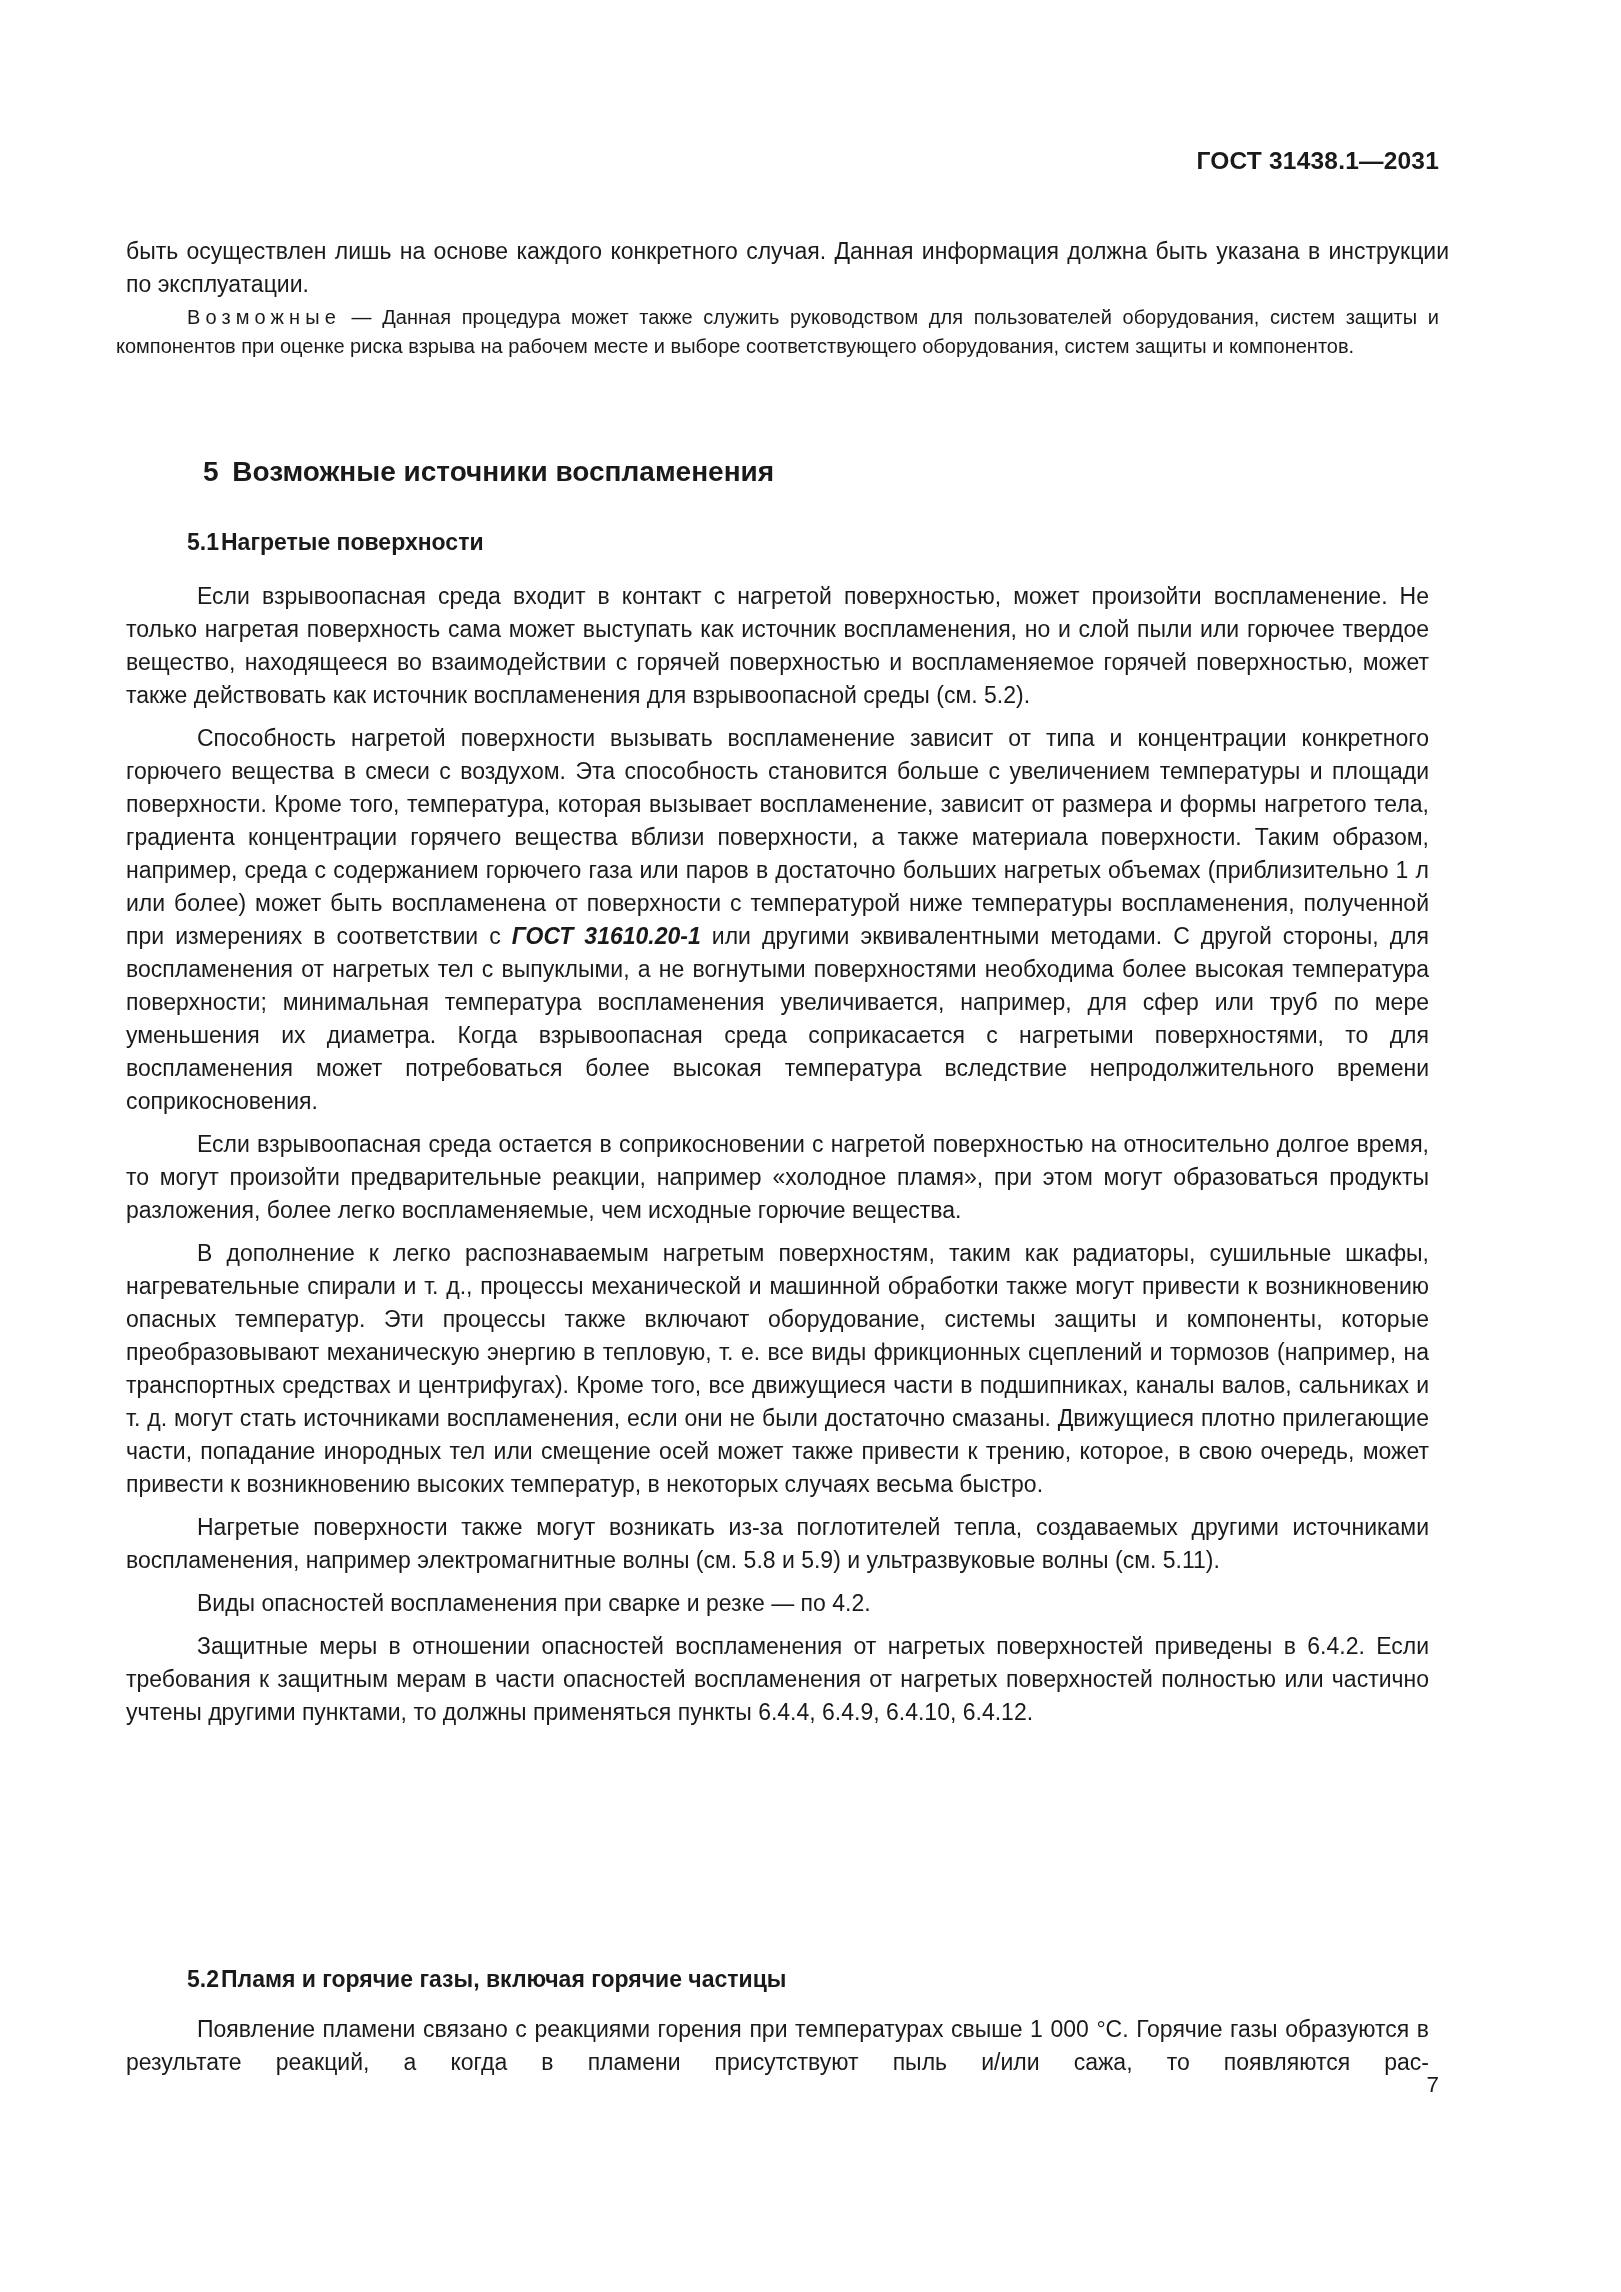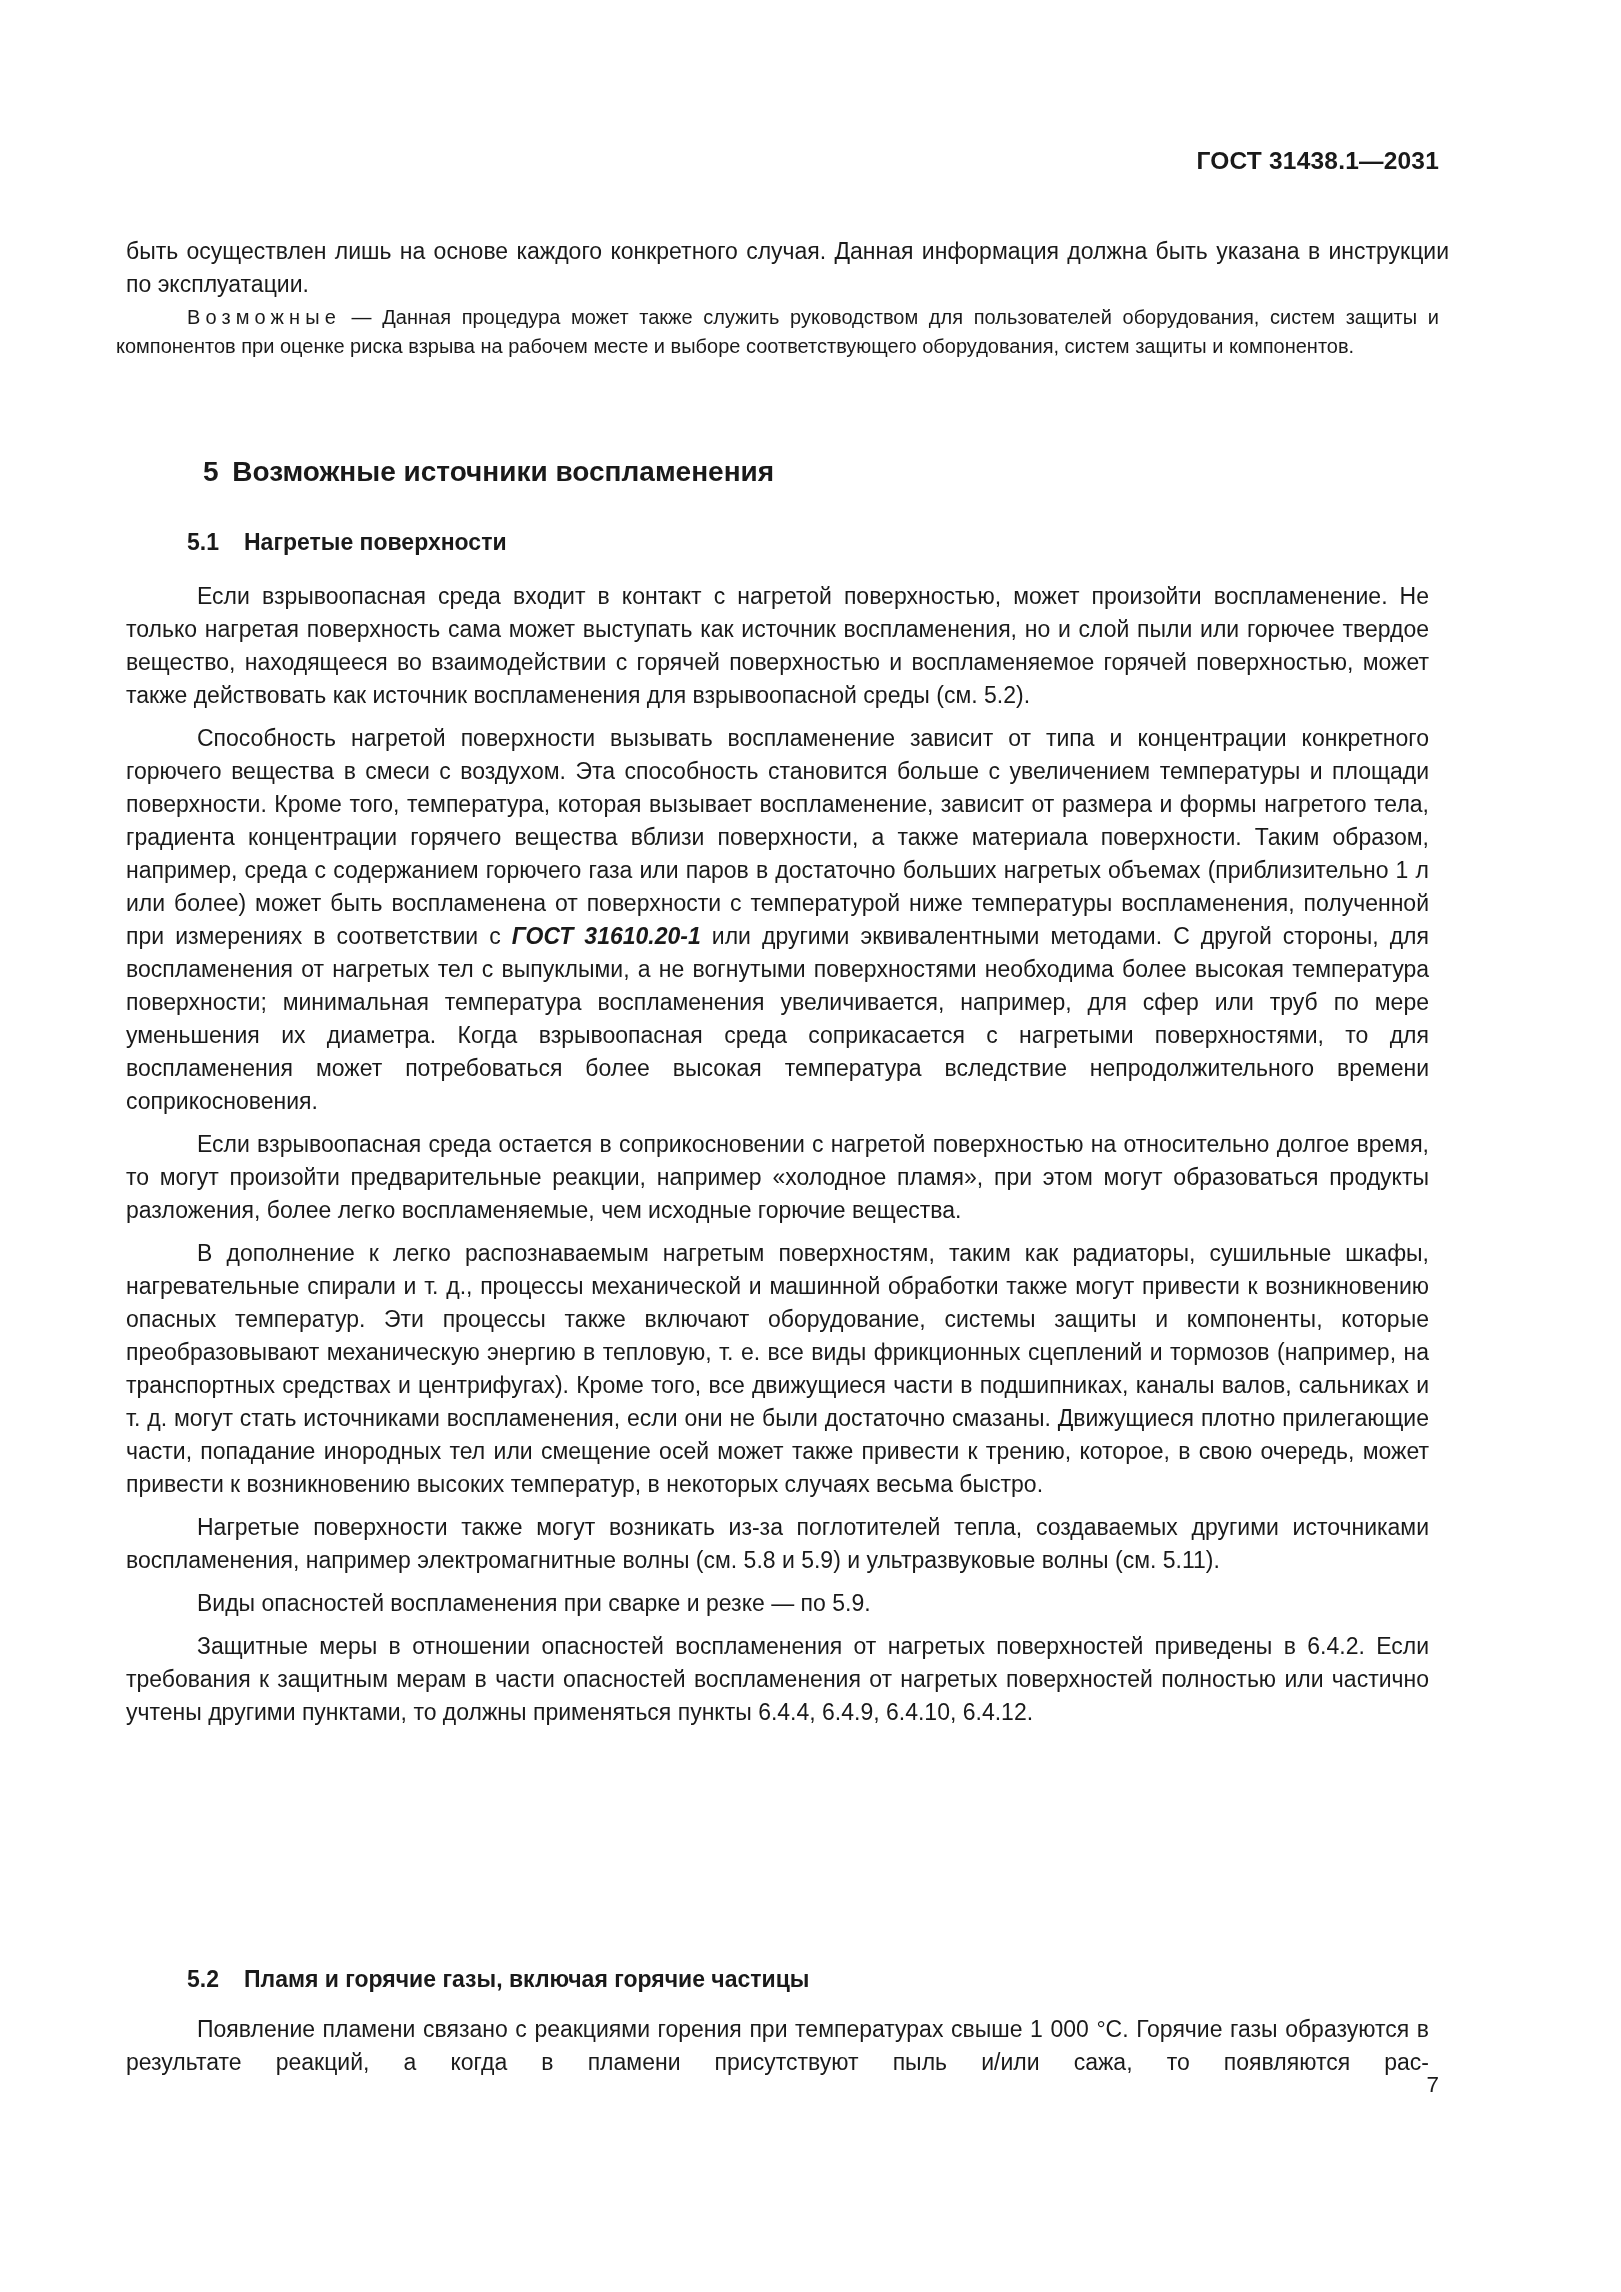--- a/index.html
+++ b/index.html
@@ -69,21 +69,21 @@
       font-size: 28px;
       margin: 16px;
     }
     .h-sub {
       font-weight: bold;
       font-size: 23px;
       margin: 0;
       position: absolute;
       left: 71px;
     }
-    .h-sub .num { margin-right: 25px; }
+    .h-sub .num { margin-right: 2px; }
     .h-section .num { margin-right: 13.7px; }
     #sec51-title { top: 529px; }
     #sec51-body {
       position: absolute;
       top: 570px;
       left: 0;
       width: 1323px;
     }
     #sec52-title { top: 1966px; }
     #sec52-body {
@@ -117,21 +117,21 @@
   <h1 class="h-section"><span class="num">5</span><span>Возможные источники воспламенения</span></h1>
 
   <h2 class="h-sub" id="sec51-title"><span class="num">5.1</span><span>Нагретые поверхности</span></h2>
 
   <div id="sec51-body">
     <p class="body-text indent">Если взрывоопасная среда входит в контакт с нагретой поверхностью, может произойти воспла­менение. Не только нагретая поверхность сама может выступать как источник воспламенения, но и слой пыли или горючее твердое вещество, находящееся во взаимодействии с горячей поверхностью и воспламеняемое горячей поверхностью, может также действовать как источник воспламенения для взрывоопасной среды (см. 5.2).</p>
     <p class="body-text indent"><span>Способность нагретой поверхности вызывать воспламенение зависит от типа и концентрации кон­кретного горючего вещества в смеси с воздухом. Эта способность становится больше с увеличением температуры и площади поверхности. Кроме того, температура, которая вызывает воспламенение, за­висит от размера и формы нагретого тела, градиента концентрации горячего вещества вблизи поверх­ности, а также материала поверхности. Таким образом, например, среда с содержанием горючего газа или паров в достаточно больших нагретых объемах (приблизительно 1 л или более) может быть вос­пламенена от поверхности с температурой ниже температуры воспламенения, полученной при изме­рениях в соответствии с </span><span class="ref-bold">ГОСТ 31610.20-1</span><span> или другими эквивалентными методами. С другой стороны, для воспламенения от нагретых тел с выпуклыми, а не вогнутыми поверхностями необходима более высокая температура поверхности; минимальная температура воспламенения увеличивается, напри­мер, для сфер или труб по мере уменьшения их диаметра. Когда взрывоопасная среда соприкасается с нагретыми поверхностями, то для воспламенения может потребоваться более высокая температура вследствие непродолжительного времени соприкосновения.</span></p>
     <p class="body-text indent">Если взрывоопасная среда остается в соприкосновении с нагретой поверхностью на относитель­но долгое время, то могут произойти предварительные реакции, например «холодное пламя», при этом могут образоваться продукты разложения, более легко воспламеняемые, чем исходные горючие веще­ства.</p>
     <p class="body-text indent">В дополнение к легко распознаваемым нагретым поверхностям, таким как радиаторы, сушильные шкафы, нагревательные спирали и т. д., процессы механической и машинной обработки также могут привести к возникновению опасных температур. Эти процессы также включают оборудование, системы защиты и компоненты, которые преобразовывают механическую энергию в тепловую, т. е. все виды фрикционных сцеплений и тормозов (например, на транспортных средствах и центрифугах). Кроме того, все движущиеся части в подшипниках, каналы валов, сальниках и т. д. могут стать источниками воспламенения, если они не были достаточно смазаны. Движущиеся плотно прилегающие части, по­падание инородных тел или смещение осей может также привести к трению, которое, в свою очередь, может привести к возникновению высоких температур, в некоторых случаях весьма быстро.</p>
     <p class="body-text indent">Нагретые поверхности также могут возникать из-за поглотителей тепла, создаваемых другими ис­точниками воспламенения, например электромагнитные волны (см. 5.8 и 5.9) и ультразвуковые волны (см. 5.11).</p>
-    <p class="body-text indent">Виды опасностей воспламенения при сварке и резке — по 5.9.</p>
+    <p class="body-text indent">Виды опасностей воспламенения при сварке и резке — по 4.2.</p>
     <p class="body-text indent">Защитные меры в отношении опасностей воспламенения от нагретых поверхностей приведены в 6.4.2. Если требования к защитным мерам в части опасностей воспламенения от нагретых поверх­ностей полностью или частично учтены другими пунктами, то должны применяться пункты 6.4.4, 6.4.9, 6.4.10, 6.4.12.</p>
   </div>
 
   <h2 class="h-sub" id="sec52-title"><span class="num">5.2</span><span>Пламя и горячие газы, включая горячие частицы</span></h2>
 
   <div id="sec52-body">
     <p class="body-text indent" style="text-align-last: justify;">Появление пламени связано с реакциями горения при температурах свыше 1 000 °С. Горячие газы образуются в результате реакций, а когда в пламени присутствуют пыль и/или сажа, то появляются рас-</p>
   </div>
 
   <div class="page-number">7</div>

